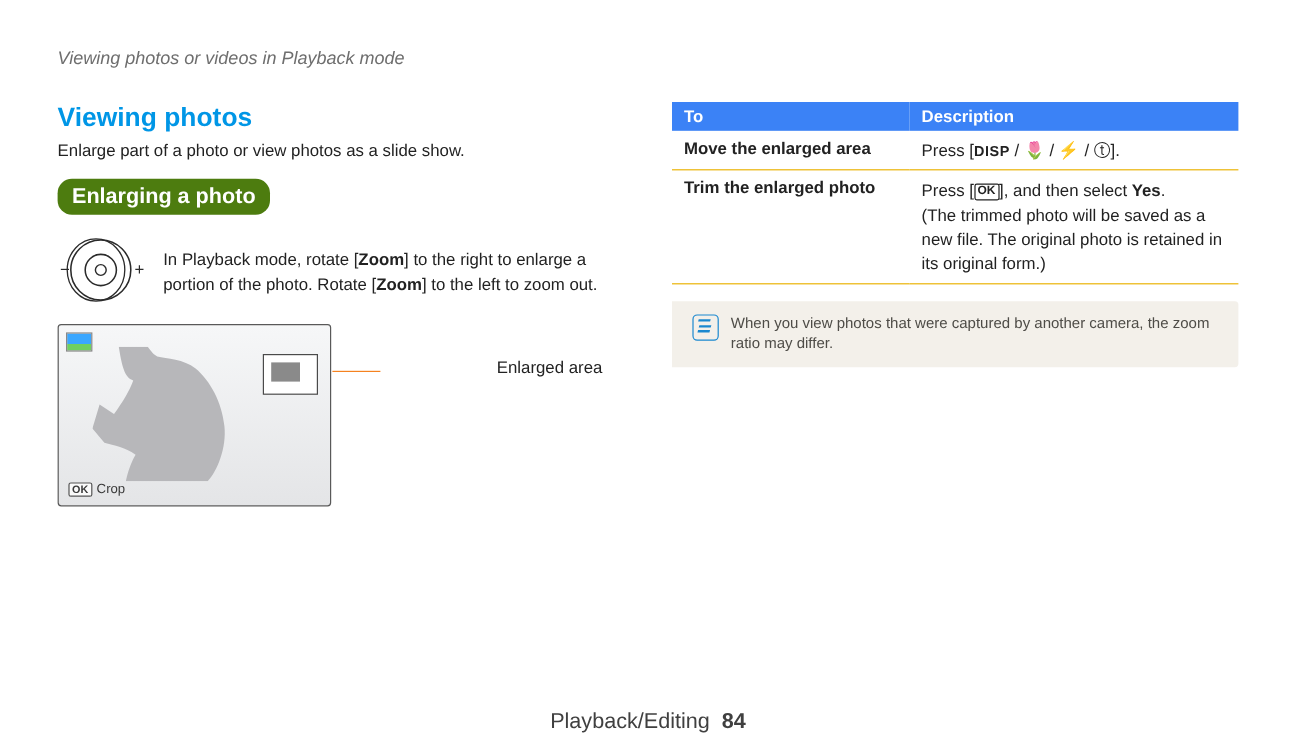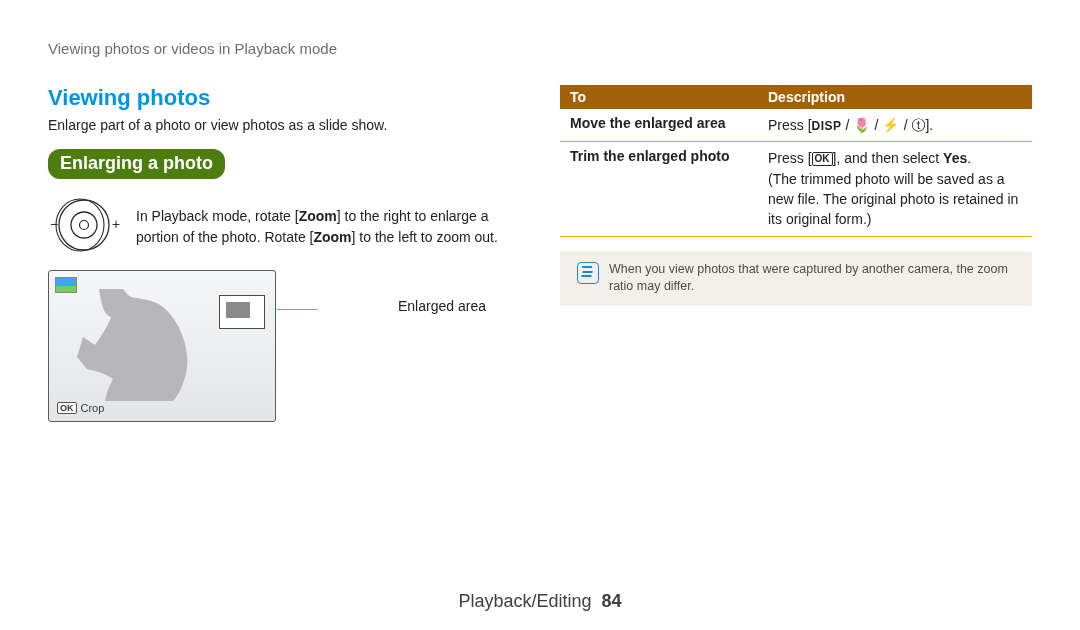--- a/index.html
+++ b/index.html
@@ -14,20 +14,21 @@
   }
   .page {
     position: relative;
     width: 1080px;
     height: 630px;
     box-sizing: border-box;
     padding: 40px 48px 20px 48px;
   }
   .breadcrumb {
     color: #6e6e6e;
+    font-style: italic;
     font-size: 15px;
     margin-bottom: 28px;
   }
   .columns {
     display: flex;
     gap: 32px;
   }
   .col-left {
     flex: 0 0 480px;
   }
@@ -104,21 +105,21 @@
     top: 38px;
     right: -42px;
     width: 40px;
     height: 1px;
     background: #f58220;
   }
   .leader-label {
     position: absolute;
     top: 28px;
     left: 100%;
-    margin-left: 50px;
+    margin-left: 66px;
     white-space: nowrap;
     font-size: 14px;
   }
   .silhouette {
     position: absolute;
     left: 28px; bottom: 20px;
   }
   .crop-bar {
     position: absolute;
     bottom: 7px; left: 8px;
@@ -137,21 +138,21 @@
     font-weight: 600;
     background: #fafafa;
   }
   
   table.spec {
     width: 100%;
     border-collapse: collapse;
     font-size: 14px;
   }
   table.spec th {
-    background: #a16207;
+    background: #3b82f6;
     color: #fff;
     text-align: left;
     font-weight: 600;
     padding: 4px 10px;
     font-size: 14px;
   }
   table.spec th:first-child { width: 178px; }
   table.spec td {
     padding: 6px 10px;
     vertical-align: top;

